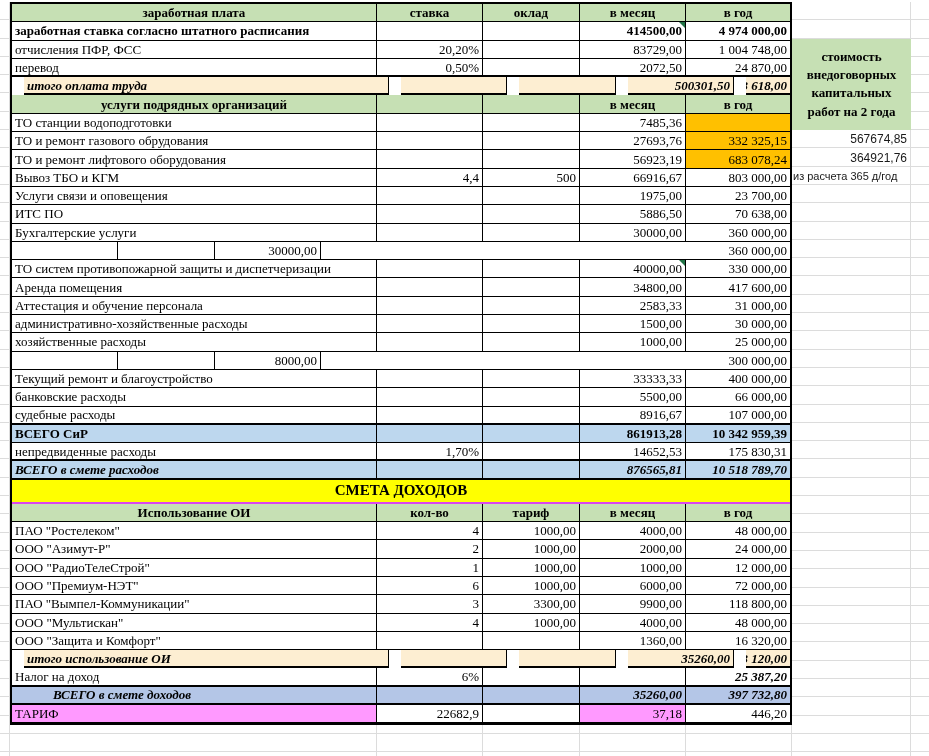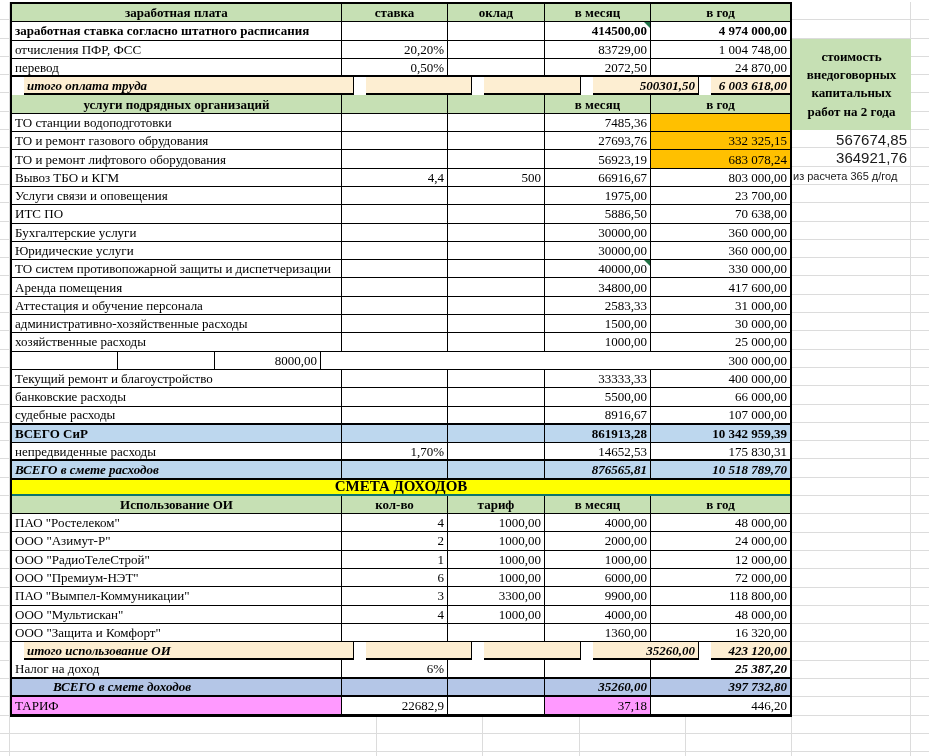--- a/index.html
+++ b/index.html
@@ -17,49 +17,49 @@
     background-size:100% 100%,1px 100%,1px 100%,1px 100%,1px 100%,1px 100%,1px 100%,1px 100%;
     background-position:0 0,9px 0,376px 0,482px 0,579px 0,685px 0,791px 0,910px 0;
     background-repeat:no-repeat;}
   .sheet{position:absolute;left:10px;top:2px;width:782px;border:2px solid #000;
          box-sizing:border-box;background:#fff;}
   .tr{display:flex;height:18.3px;flex:none;}
   .td{box-sizing:border-box;position:relative;display:flex;align-items:center;
       justify-content:flex-end;padding:0 3px;border-right:1px solid #000;
       border-bottom:1px solid #000;background:#fff;font-size:13px;line-height:1;
       white-space:nowrap;overflow:hidden;}
-  .col-label{width:330px;justify-content:flex-start;}
+  .col-label{width:365px;justify-content:flex-start;}
   .col-rate{width:106px;}
   .col-salary{width:97px;}
   .col-month{width:106px;}
   .col-year{flex:1;border-right:none;}
   .r-center .td{justify-content:center;}
   .r-b .td{font-weight:700;}
   .r-it .td{font-weight:700;font-style:italic;}
   .bb2 .td{border-bottom-width:2px;}
   .bg-green .td{background:#c6e0b4;}
   .bg-tan .td{background:#fdeed2;margin-left:12px;}
   .bg-blue .td{background:#bdd7ee;}
   .bg-blue2 .td{background:#b4c6e7;padding-left:41px;}
   .td.c-or{background:#ffc000;padding-left:40px;}
   .td.c-pink{background:#ff99ff;}
   .td.c-bi{font-weight:700;font-style:italic;}
   .note-tri{position:absolute;top:0;right:0;width:0;height:0;
             border-left:6px solid transparent;border-top:6px solid #217346;}
-  .banner{height:16px;background:#ffff00;border-bottom:2px solid #0f766e;display:flex;
+  .banner{height:24px;background:#ffff00;border-bottom:2px solid #d946ef;display:flex;
           align-items:center;justify-content:center;font-weight:700;font-size:15px;
           box-sizing:border-box;}
   .side{position:absolute;left:792px;top:2px;width:119px;
         font-family:"Liberation Sans",sans-serif;}
   .side-spacer{height:36.6px;}
   .side-box{height:91.5px;background:#c6e0b4;display:flex;align-items:center;
             justify-content:center;text-align:center;font-family:"Liberation Serif",serif;
             font-weight:700;font-size:13px;line-height:1.4;padding:0 2px;box-sizing:border-box;}
   .side-val{height:18.3px;display:flex;align-items:center;justify-content:flex-end;
-            padding-right:4px;font-size:15px;color:#1a1a1a;}
+            padding-right:4px;font-size:12px;color:#1a1a1a;}
   .side-cap{height:18.3px;display:flex;align-items:center;padding-left:1px;
             font-size:11px;white-space:nowrap;color:#1a1a1a;}
 </style>
 </head>
 <body>
 
 <div class="page">
   <div class="grid"></div>
 
   <div class="sheet">
@@ -150,21 +150,20 @@
           <div class="td col-year">70 638,00</div>
         </div>
         <div class="tr ">
           <div class="td col-label">Бухгалтерские услуги</div>
           <div class="td col-rate"></div>
           <div class="td col-salary"></div>
           <div class="td col-month">30000,00</div>
           <div class="td col-year">360 000,00</div>
         </div>
         <div class="tr ">
-          <div class="td col-label">Юридические услуги</div>
           <div class="td col-rate"></div>
           <div class="td col-salary"></div>
           <div class="td col-month">30000,00</div>
           <div class="td col-year">360 000,00</div>
         </div>
         <div class="tr ">
           <div class="td col-label">ТО систем противопожарной защиты и диспетчеризации</div>
           <div class="td col-rate"></div>
           <div class="td col-salary"></div>
           <div class="td col-month">40000,00<span class="note-tri"></span></div>

